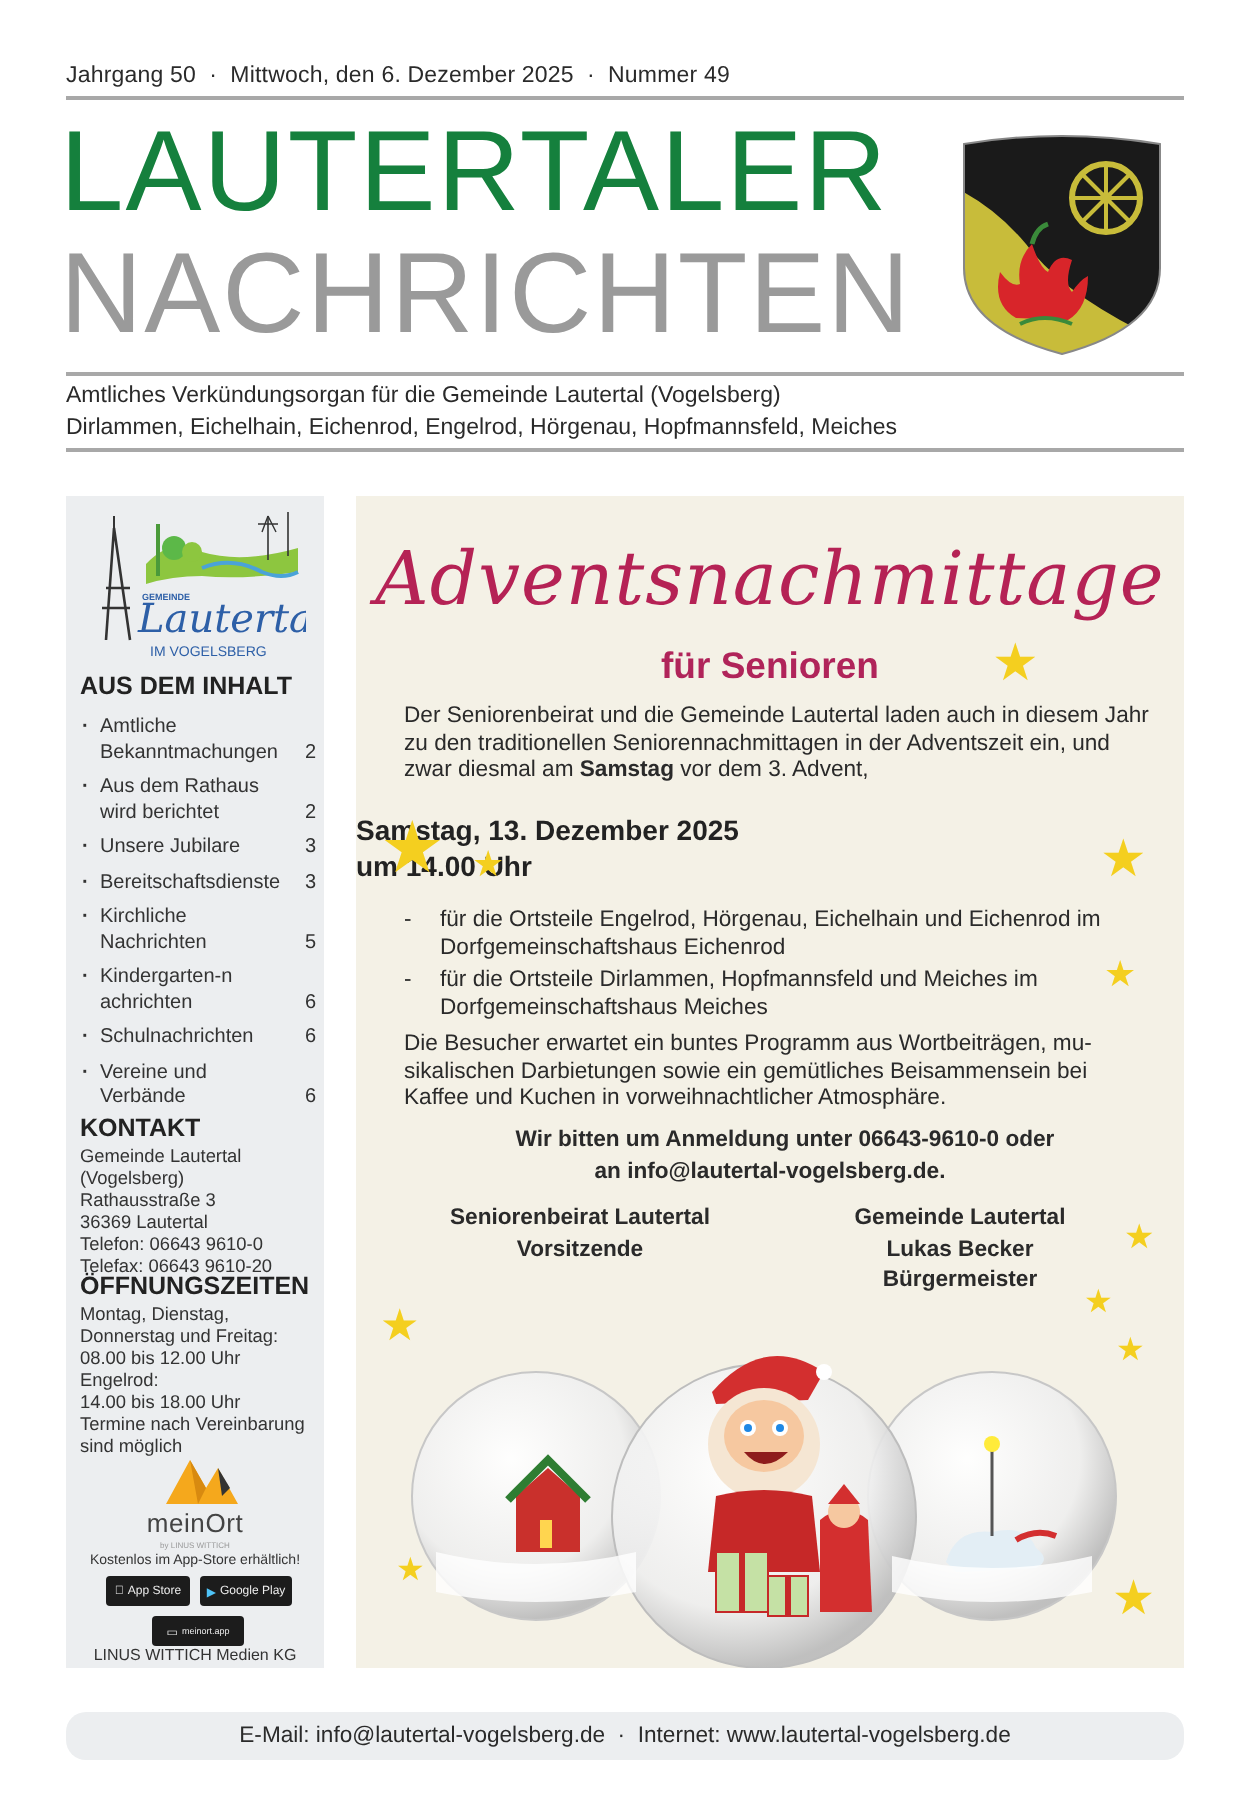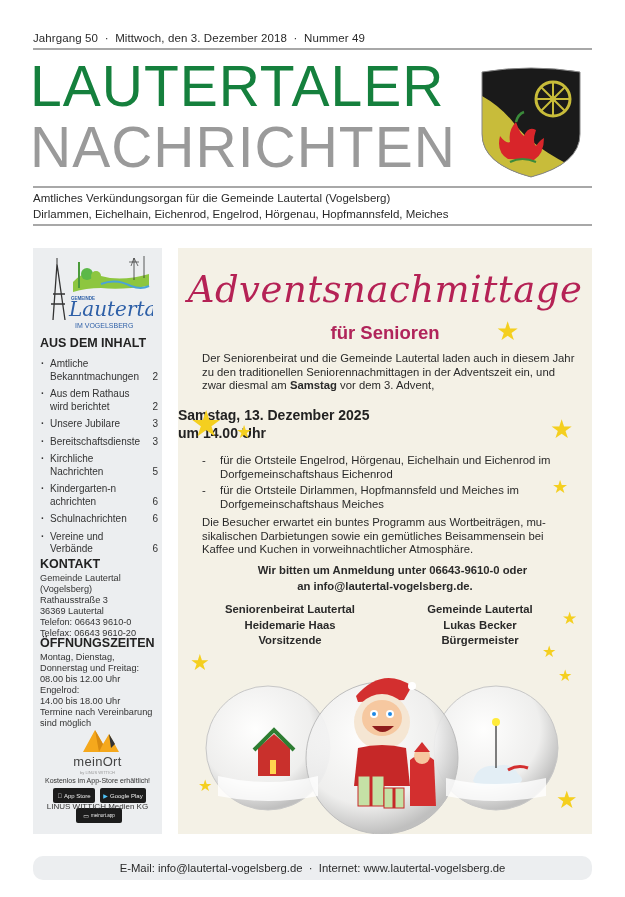--- a/index.html
+++ b/index.html
@@ -47,21 +47,21 @@
 
   .star { position: absolute; color: #f4cf1f; line-height: 1; }
 
   .globes { position: absolute; left: 0; top: 408px; width: 414px; height: 178px; }
 
   .footer { position: absolute; left: 33px; top: 856px; width: 559px; height: 24px; background: #eceef0; text-align: center; font-size: 11.3px; line-height: 24px; color: #2a2a2a; }
 </style>
 </head>
 <body>
 
-<div class="issue-line" style="white-space:pre;">Jahrgang 50  ·  Mittwoch, den 3. Dezember 2018  ·  Nummer 49</div>
+<div class="issue-line" style="white-space:pre;">Jahrgang 50  ·  Mittwoch, den 6. Dezember 2025  ·  Nummer 49</div>
 <div class="rule" style="top:48px;"></div>
 
 <div class="masthead-1">LAUTERTALER</div>
 <div class="masthead-2">NACHRICHTEN</div>
 
 <svg class="coat" viewBox="0 0 106 115">
   <defs>
       <clipPath id="shield">
         <path d="M4 8 Q53 0 102 8 L102 70 Q102 100 53 113 Q4 100 4 70 Z"></path>
       </clipPath>
@@ -156,21 +156,21 @@
     </div>
     <div class="badge" style="left:67px;top:62px;width:46px;">
       <span style="color:#4fc3f7;">▶</span>
       <span>Google Play</span>
     </div>
     <div class="badge" style="left:43px;top:82px;width:46px;">
       <span>▭</span>
       <span style="font-size:4.5px;">meinort.app</span>
     </div>
   </div>
-  <div class="publisher" style="top:554px;">LINUS WITTICH Medien KG</div>
+  <div class="publisher" style="top:575px;">LINUS WITTICH Medien KG</div>
 </div>
 
 <div class="ad">
   <div class="ad-title">Adventsnachmittage</div>
   <div class="ad-sub">für Senioren</div>
 
   <div class="ad-p" style="top:104px;"><span>Der Seniorenbeirat und die Gemeinde Lautertal laden auch in diesem Jahr zu den traditionellen Seniorennachmittagen in der Adventszeit ein, und zwar diesmal am </span><b>Samstag</b><span> vor dem 3. Advent,</span></div>
 
   <div class="ad-date" style="top:159px;">Samstag, 13. Dezember 2025</div>
   <div class="ad-date" style="top:177px;">um 14.00 Uhr</div>
@@ -178,21 +178,20 @@
   <div class="ad-bullet" style="top:206px;"><span class="dash">-</span><span>für die Ortsteile Engelrod, Hörgenau, Eichelhain und Eichenrod im Dorfgemeinschaftshaus Eichenrod</span></div>
   <div class="ad-bullet" style="top:236px;"><span class="dash">-</span><span>für die Ortsteile Dirlammen, Hopfmannsfeld und Meiches im Dorfgemeinschaftshaus Meiches</span></div>
 
   <div class="ad-p" style="top:268px;">Die Besucher erwartet ein buntes Programm aus Wortbeiträgen, mu-sikalischen Darbietungen sowie ein gemütliches Beisammensein bei Kaffee und Kuchen in vorweihnachtlicher Atmosphäre.</div>
 
   <div class="ad-bold" style="top:315px;padding-left:15px;">Wir bitten um Anmeldung unter 06643-9610-0 oder</div>
   <div class="ad-bold" style="top:331px;">an info@lautertal-vogelsberg.de.</div>
 
   <div class="sig" style="left:22px;">
     <div>Seniorenbeirat Lautertal</div>
-    <div>Heidemarie Haas</div>
     <div>Vorsitzende</div>
   </div>
   <div class="sig" style="left:212px;">
     <div>Gemeinde Lautertal</div>
     <div>Lukas Becker</div>
     <div>Bürgermeister</div>
   </div>
 
   <span class="star" style="left:318px;top:70px;font-size:26px;">★</span>
   <span class="star" style="left:12px;top:158px;font-size:36px;">★</span>

